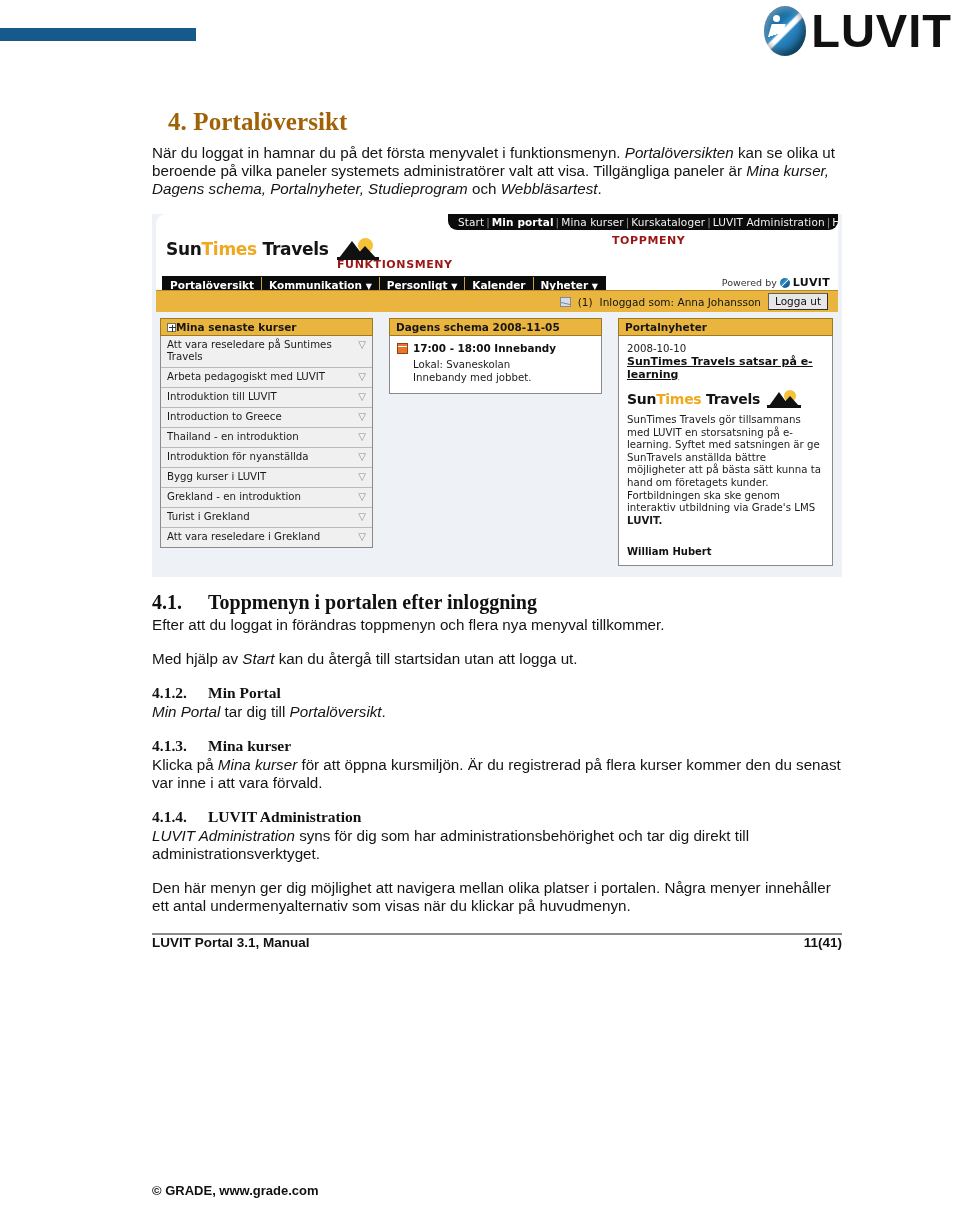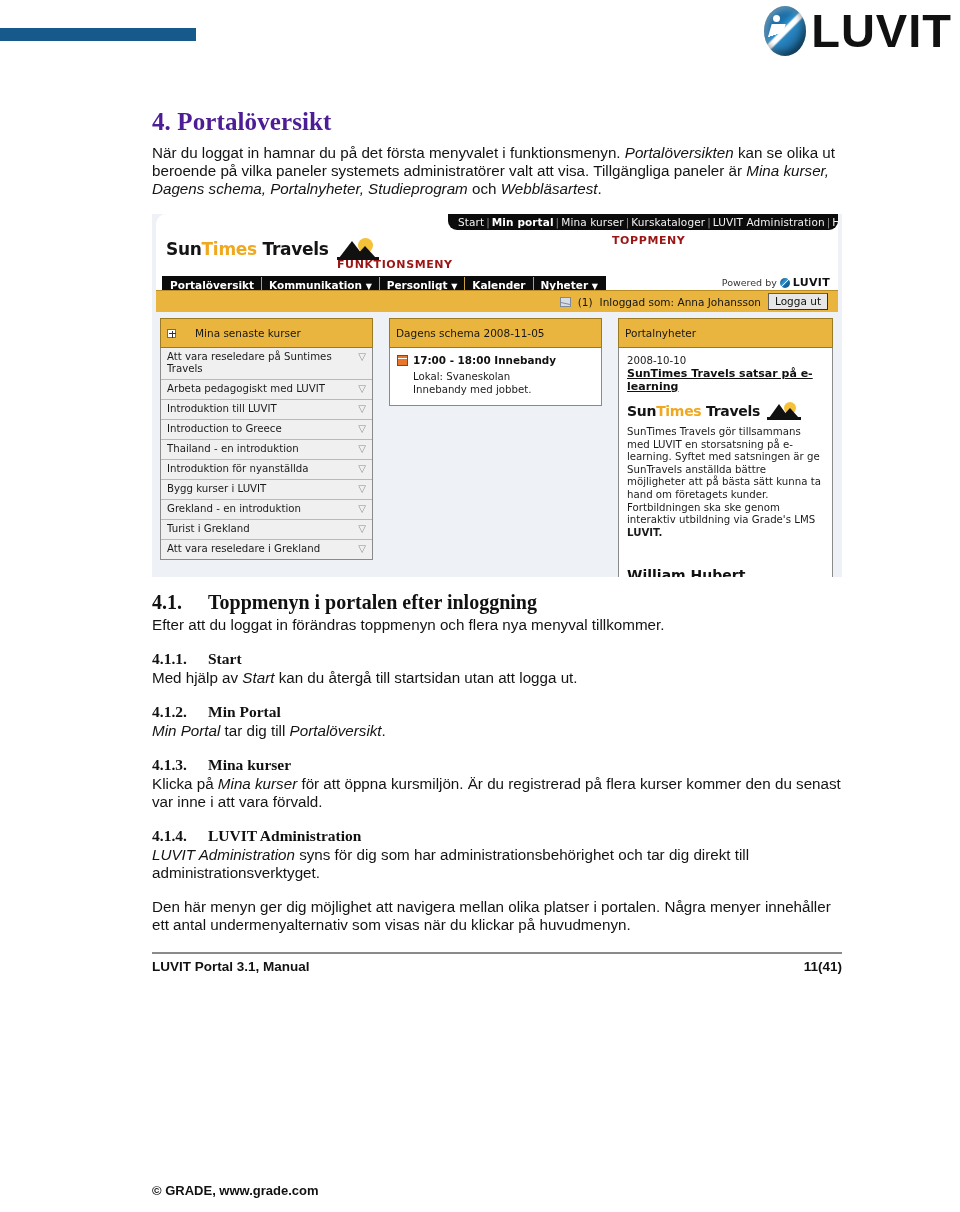--- a/index.html
+++ b/index.html
@@ -45,21 +45,21 @@
     font-family:"Liberation Sans", sans-serif;
     font-weight:bold; font-size:47px; letter-spacing:1px;
     color:#111; line-height:50px;
   }
 
   
   .doc { position:absolute; left:152px; top:108px; width:690px; }
 
   h1.sec {
     font-family:"Liberation Serif", serif;
-    font-weight:bold; font-size:25px; margin:0 0 8px 0; color:#4c1d95;
+    font-weight:bold; font-size:25px; margin:0 0 8px 16px; color:#a16207;
     letter-spacing:.1px;
   }
   h2.sec {
     font-family:"Liberation Serif", serif;
     font-weight:bold; font-size:20px; margin:0 0 2px 0; color:#111;
   }
   h3.sec {
     font-family:"Liberation Serif", serif;
     font-weight:bold; font-size:15.5px; margin:0 0 1px 0; color:#111;
   }
@@ -173,22 +173,22 @@
   }
 
   .panels {
     position:absolute; left:8px; right:8px; top:104px; bottom:6px;
     display:flex; gap:16px; align-items:flex-start;
   }
   .panel { width:213px; }
   .panel-wide { width:215px; }
   .panel-head {
     background:#e9b53f; border:1px solid #9c7a22;
-    font-size:10.5px; font-weight:normal; color:#171717;
-    padding:8px 6px; display:flex; align-items:center; gap:19px;
+    font-size:10.5px; font-weight:bold; color:#171717;
+    padding:2px 6px; display:flex; align-items:center; gap:0;
   }
   .plus-box{
     width:9px;height:9px;border:1px solid #6d6d6d;background:#fff;
     position:relative; display:inline-block;
   }
   .plus-box::before{content:"";position:absolute;left:1px;top:3.5px;width:7px;height:1px;background:#333;}
   .plus-box::after{content:"";position:absolute;left:3.5px;top:1px;width:1px;height:7px;background:#333;}
 
   .course-list { border:1px solid #8a8a8a; border-top:none; background:#f3f3f3; }
   .course-row {
@@ -221,28 +221,27 @@
     border:1px solid #8a8a8a; border-top:none; background:#ffffff;
     padding:7px 8px 8px 8px;
   }
   .news-date{ font-size:10.2px; color:#222; }
   .news-title{
     font-size:11px; font-weight:bold; color:#111; text-decoration:underline;
     line-height:13px; margin-top:1px;
   }
   .news-logo{ margin:9px 0 6px 0; display:flex; align-items:center; gap:7px;}
   .news-text{ font-size:10.2px; line-height:12.6px; color:#1b1b1b; }
-  .news-author{ font-size:14px; font-weight:bold; color:#111; margin-top:28px; }
+  .news-author{ font-size:10px; font-weight:bold; color:#111; margin-top:19px; }
 
   
   .footrule { border-top:2px solid #8a8a8a; margin-top:18px; }
   .footline {
     display:flex; justify-content:space-between;
     font-size:13.5px; font-weight:bold; color:#111;
-    padding-top:5px;
   }
   .copyline {
     position:absolute; left:152px; top:1183px;
     font-size:13px; font-weight:bold; color:#111;
   }
 </style>
 </head>
 <body>
 
 <div class="page-header">
@@ -397,23 +396,20 @@
 
       </div>
     </div>
   </div>
 
   <h2 class="sec">
     <span class="numwrap">4.1.</span><span>Toppmenyn i portalen efter inloggning</span>
   </h2>
   <p class="body gap">Efter att du loggat in förändras toppmenyn och flera nya menyval tillkommer.</p>
 
-  <h3 class="sec">
-    <span class="numwrap-s">4.1.1.</span><span>Start</span>
-  </h3>
   <p class="body gap">
     <span>Med hjälp av </span><span class="it">Start</span><span> kan du återgå till startsidan utan att logga ut.</span>
   </p>
 
   <h3 class="sec">
     <span class="numwrap-s">4.1.2.</span><span>Min Portal</span>
   </h3>
   <p class="body gap">
     <span class="it">Min Portal</span><span> tar dig till </span><span class="it">Portalöversikt</span><span>.</span>
   </p>

